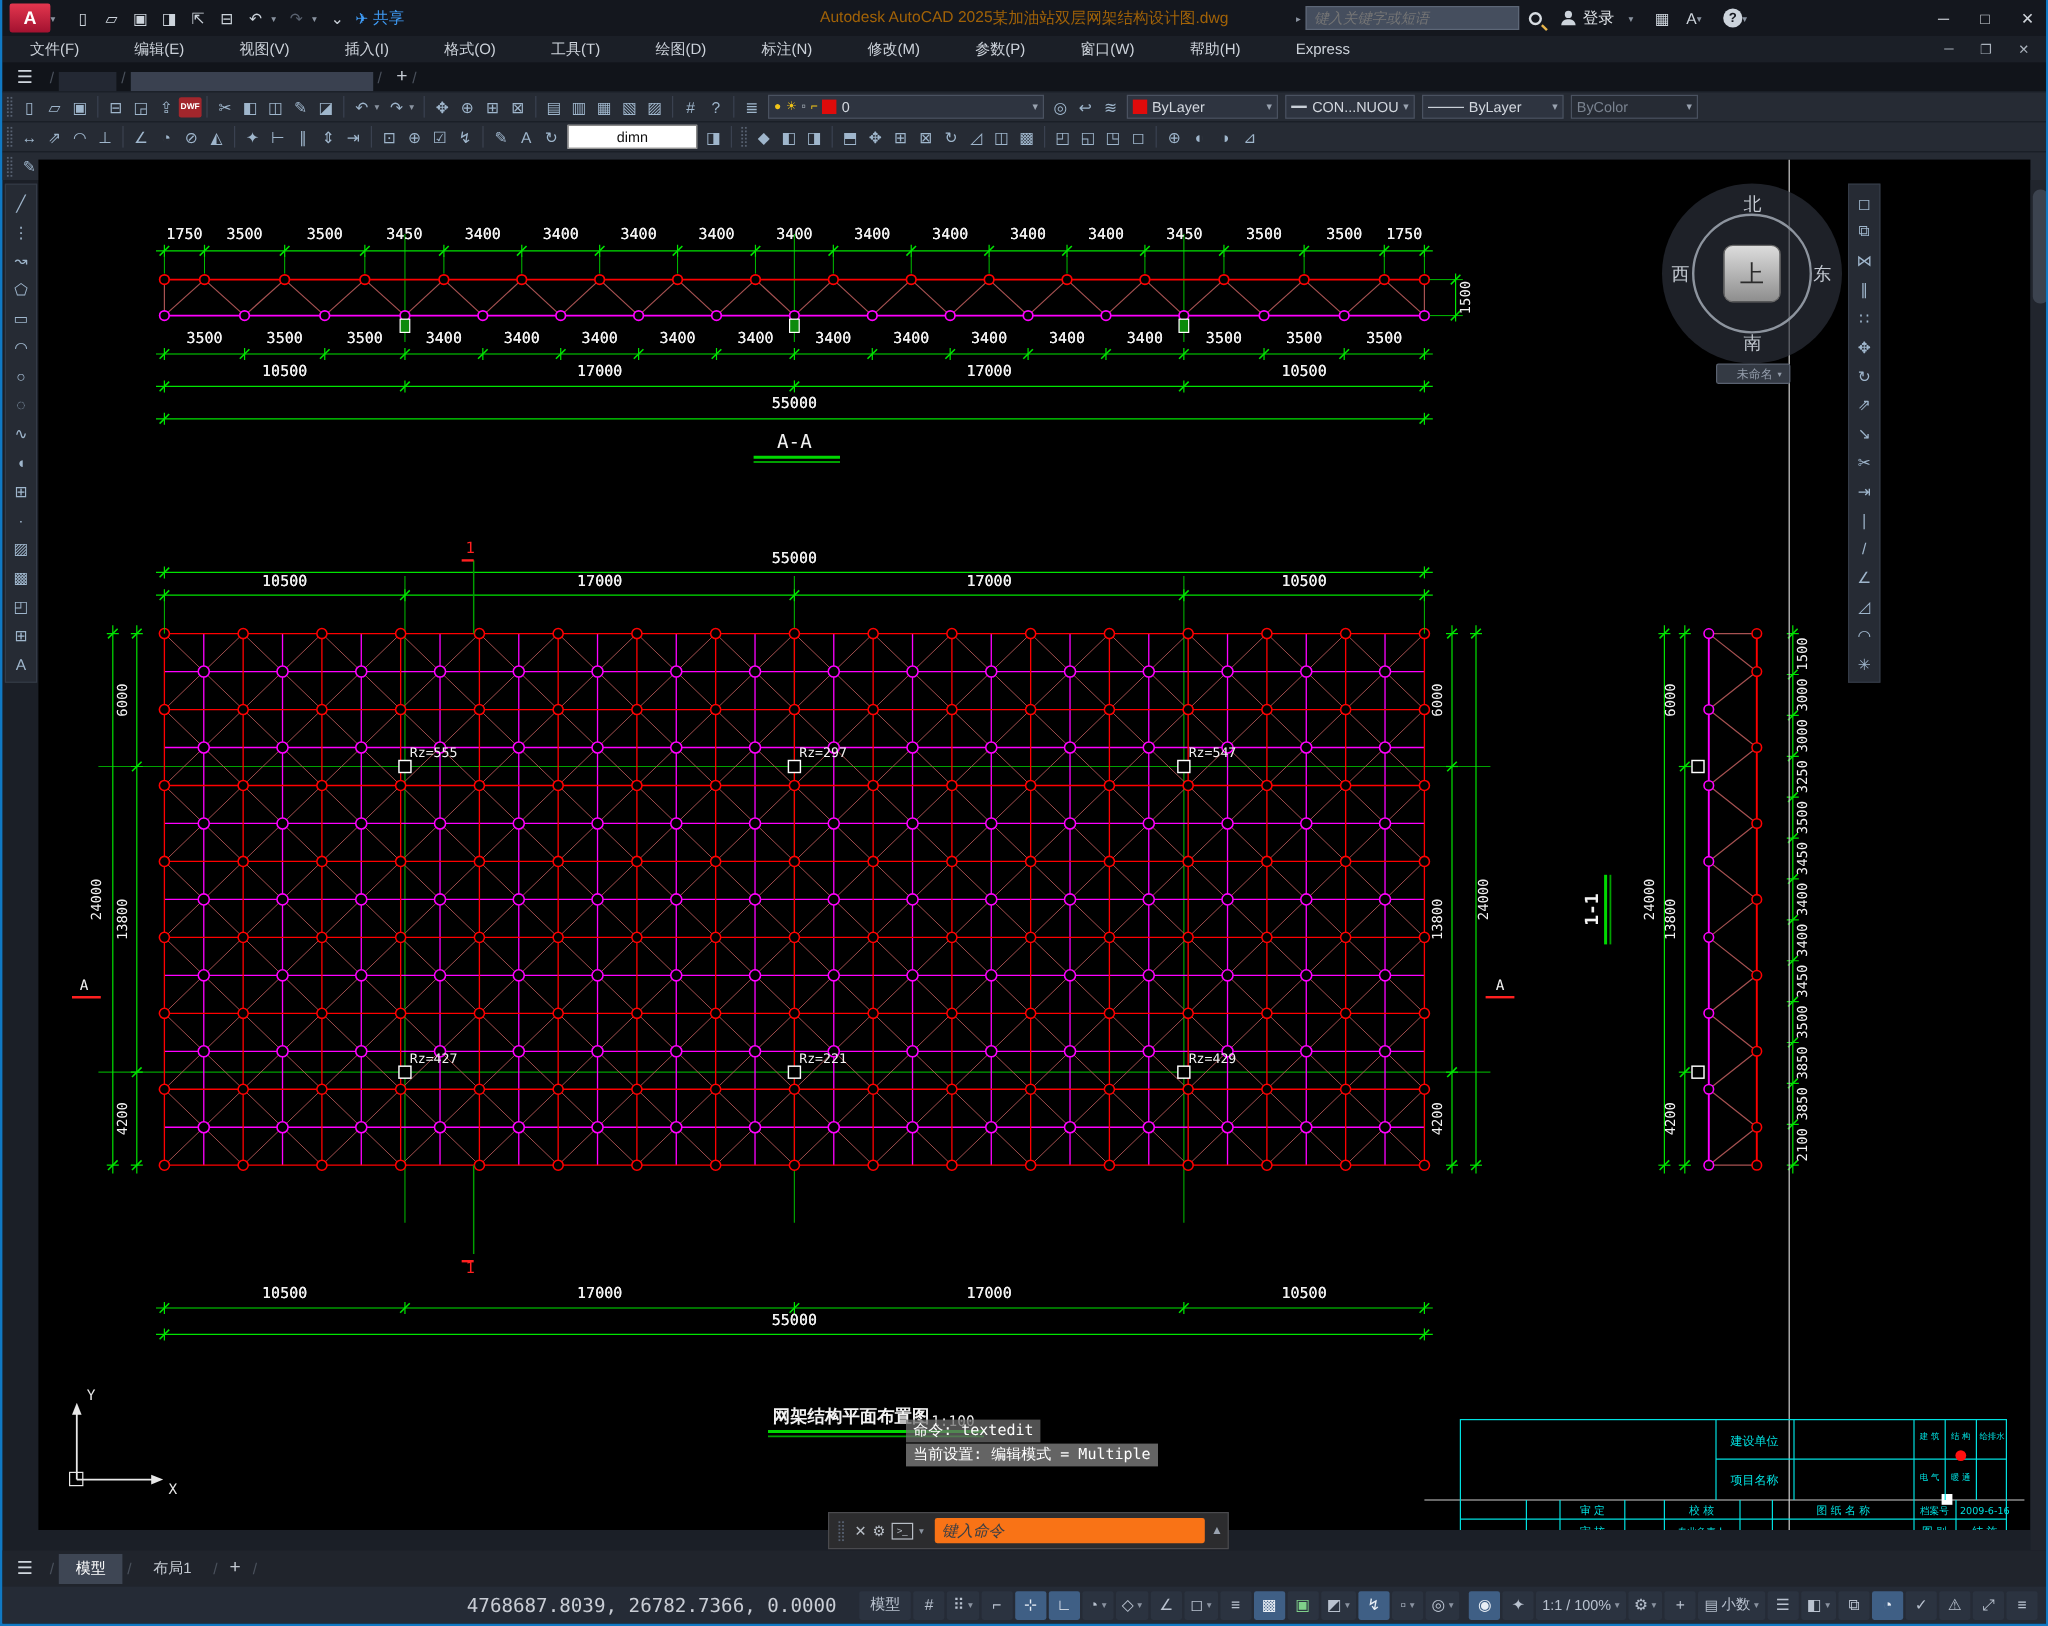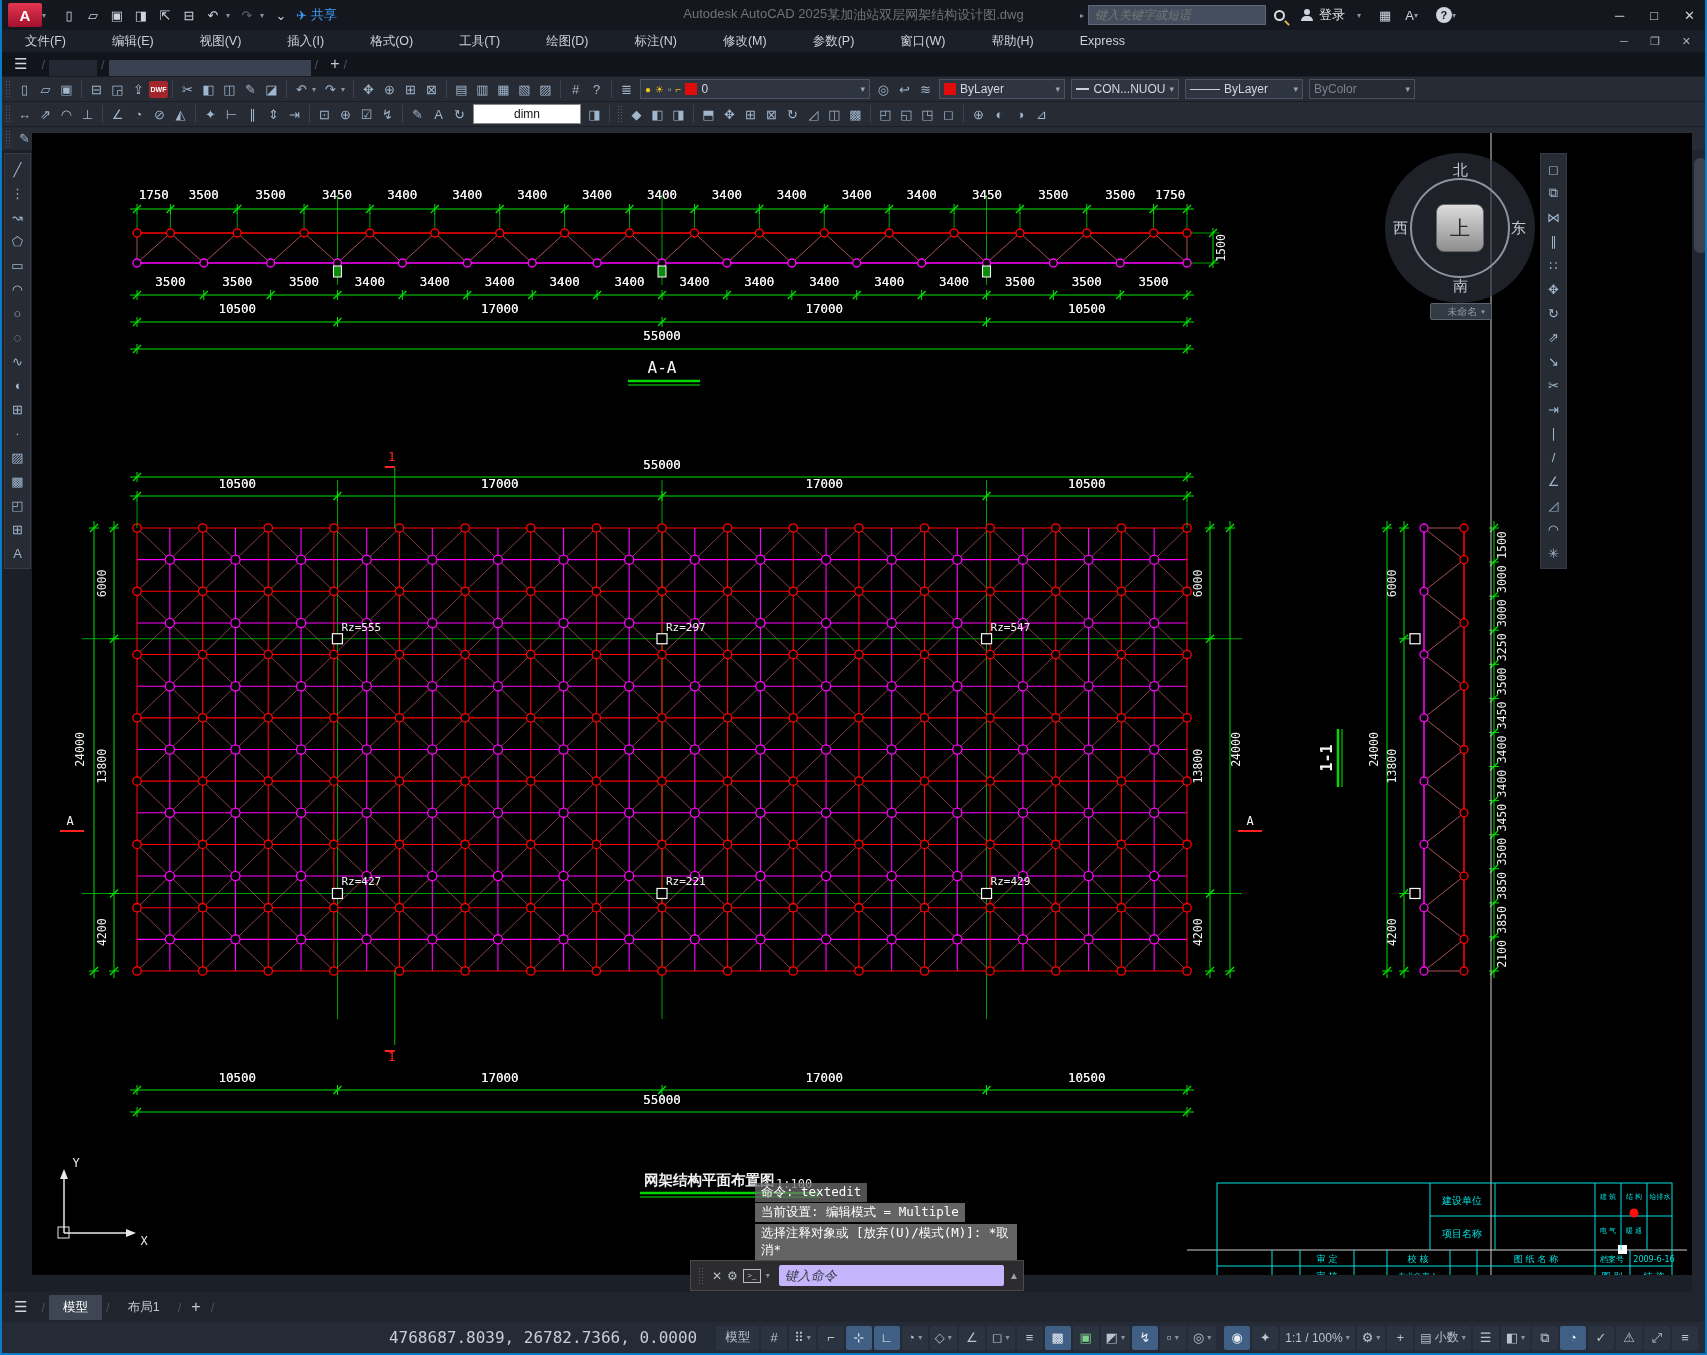--- a/index.html
+++ b/index.html
@@ -7,21 +7,21 @@
   #app { position:relative; width:1707px; height:1355px; background:#1b1f27; overflow:hidden;
          border-left:2px solid #1079c4; border-right:2px solid #1079c4; border-bottom:2px solid #1079c4;}
   
   #titlebar { position:absolute; left:0; top:0; width:100%; height:30px; background:#14171e; display:flex; align-items:center; }
   #appbtn { width:34px; height:24px; margin-left:6px; background:linear-gradient(#e3364e,#a31230); color:#fff; font-weight:bold; font-size:15px; display:flex; align-items:center; justify-content:center; border-radius:2px;}
   .qat { display:flex; align-items:center; margin-left:8px; gap:2px;}
   .qico { width:22px; height:22px; display:flex; align-items:center; justify-content:center; color:#cdd4dc; font-size:13px;}
   .qico.dis { color:#5a6270; }
   .ddm { color:#8a93a0; font-size:8px; width:8px;}
   #share { color:#3f9bf5; font-size:13px; margin-left:4px; display:flex; gap:4px; align-items:center;}
-  #titletext { position:absolute; left:50%; transform:translateX(-50%); color:#737373; font-size:13px; white-space:nowrap; display:flex; }
+  #titletext { position:absolute; left:50%; transform:translateX(-50%); color:#a16207; font-size:13px; white-space:nowrap; display:flex; }
   #searchwrap { position:absolute; left:1078px; top:5px; display:flex; align-items:center; }
   #searchbox { width:178px; height:20px; background:#454e5e; border:1px solid #5d6777; color:#1d222b; font-style:italic; font-size:12px; padding:0 6px; }
   .lens { width:11px; height:11px; border:2px solid #d8dde3; border-radius:50%; position:relative; margin-left:8px;}
   .lens:after { content:""; position:absolute; width:6px; height:2px; background:#e8b64c; transform:rotate(45deg); left:8px; top:10px;}
   .person { width:12px; height:12px; position:relative; margin-left:16px;}
   .person:before{content:"";position:absolute;width:6px;height:6px;border-radius:50%;background:#cdd4dc;left:3px;top:0;}
   .person:after{content:"";position:absolute;width:12px;height:5px;border-radius:6px 6px 0 0;background:#cdd4dc;left:0;top:7px;}
   #signin { color:#e2e6ea; font-size:13px; margin-left:6px;}
   .tico { color:#cdd4dc; font-size:13px; margin-left:14px;}
   .helpc { width:16px; height:16px; border-radius:50%; background:#cdd4dc; color:#14171e; font-size:11px; font-weight:bold; display:flex; align-items:center; justify-content:center;}
@@ -65,21 +65,21 @@
   #compass { position:absolute; left:1383px; top:153px; width:150px; height:150px; border-radius:50%; background:rgba(46,51,61,0.65);}
   #compass .ring { position:absolute; left:25px; top:25px; width:100px; height:100px; border-radius:50%; border:2px solid #8d949e;}
   #compass .pt { position:absolute; color:#c3c9d1; font-size:15px;}
   #compass .ctr { position:absolute; left:51px; top:51px; width:48px; height:48px; border-radius:8px; background:linear-gradient(#dcdcdc,#8e8e8e); border:1px solid #666; color:#2b2b2b; font-size:20px; display:flex; align-items:center; justify-content:center;}
   #viewpill { position:absolute; left:1428px; top:303px; width:62px; height:17px; background:#343a44; border:1px solid #5a6270; color:#949dab; font-size:10px; display:flex; align-items:center; justify-content:center; gap:4px; border-radius:2px;padding-left:10px;}
   
   .ovl { position:absolute; background:rgba(108,108,108,0.92); color:#fff; font-family:"DejaVu Sans Mono", monospace; font-size:12.5px; padding:1px 6px; white-space:pre;}
   #cmdbar { position:absolute; left:688px; top:1260px; width:334px; height:31px; background:#2c2c2e; border:1px solid #4a4a4e; display:flex; align-items:center; padding:0 4px; gap:5px;}
   #cmdbar .xb { color:#b9bfc7; font-size:12px;}
   #cmdbar .wr { color:#b9bfc7; font-size:12px;}
-  #cmdinput { flex:1; height:21px; background:#c4b5fd; color:#3a3e44; font-style:italic; font-size:13px; display:flex; align-items:center; padding:0 6px; border-radius:2px;}
+  #cmdinput { flex:1; height:21px; background:#f97316; color:#3a3e44; font-style:italic; font-size:13px; display:flex; align-items:center; padding:0 6px; border-radius:2px;}
   #cmdbar .up { color:#9aa3b0; font-size:10px;}
   .prompticon { width:18px; height:14px; border:1px solid #b9bfc7; color:#b9bfc7; font-size:8px; display:flex; align-items:center; justify-content:center;}
   
   #modeltabs { position:absolute; left:0; top:1292px; width:100%; height:30px; background:#20242c; display:flex; align-items:center; color:#c2c8d0; font-size:12.5px;}
   #modeltabs .tab { padding:4px 14px; }
   #modeltabs .tab.active { background:#3e4654; color:#fff;}
   #statusbar { position:absolute; left:0; top:1322px; width:100%; height:31px; background:#252b36; display:flex; align-items:center; font-size:12px; color:#c8ccd4; padding:0 6px;}
   #coords { font-family:"DejaVu Sans Mono", monospace; font-size:16px; margin-right:18px;}
   .sbtn { height:24px; min-width:26px; padding:0 5px; margin:0 1px; background:#2b3340; display:flex; align-items:center; justify-content:center; gap:3px; color:#b9c2cf; font-size:13px; border-radius:2px;}
   .sbtn.active { background:#3f5f85; color:#e8eef5;}
@@ -1675,21 +1675,20 @@
     <span class="pt" style="left:126px;top:66px;">东</span>
     <div class="ctr">上</div>
   </div>
   <div id="viewpill">
       <span>未命名</span>
       <span style="font-size:7px">▾</span>
     </div>
 
   <div class="ovl" style="left:753px; top:1183px; background:rgba(108,108,108,0.75);">命令: textedit</div>
   <div class="ovl" style="left:753px; top:1203px;">当前设置: 编辑模式 = Multiple</div>
-  <div class="ovl" style="left:753px; top:1224px; width:262px; height:38px;"><span>选择注释对象或 [放弃(U)/模式(M)]: *取</span><br><span>消*</span></div>
 
   <div id="cmdbar">
     <div class="grip"></div>
     <span class="xb">✕</span>
     <span class="wr">⚙</span>
     <span class="prompticon">&gt;_</span>
     <span class="ddm">▾</span>
     <div id="cmdinput">键入命令</div>
     <span class="up">▲</span>
   </div>

